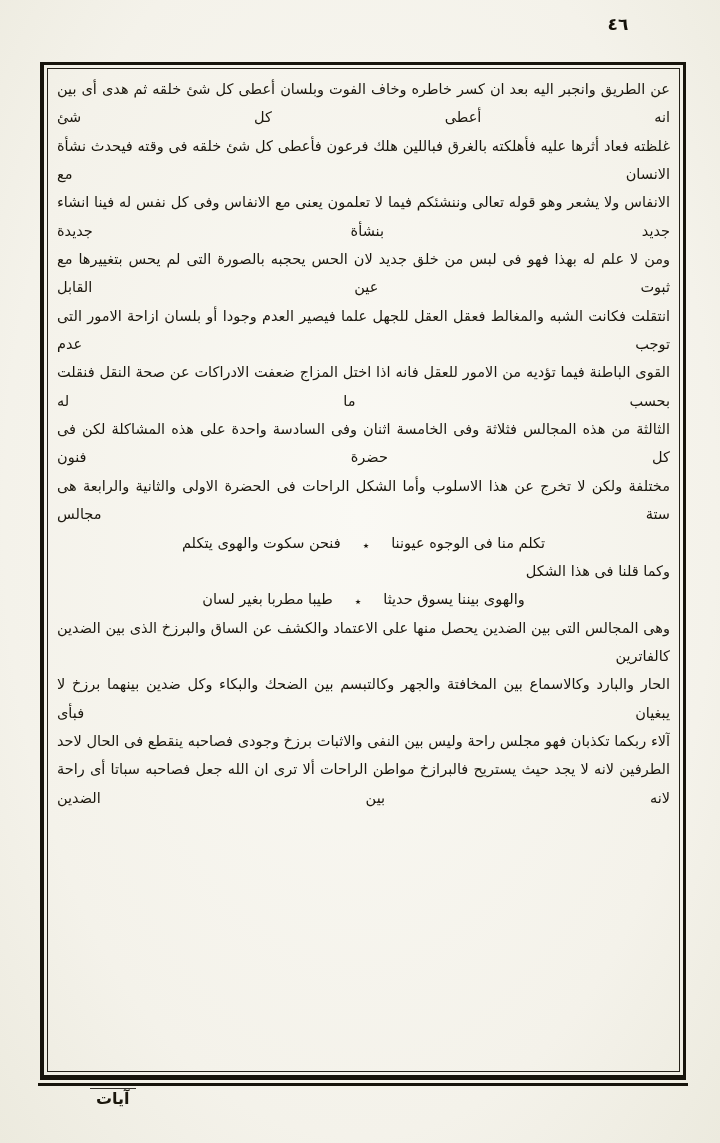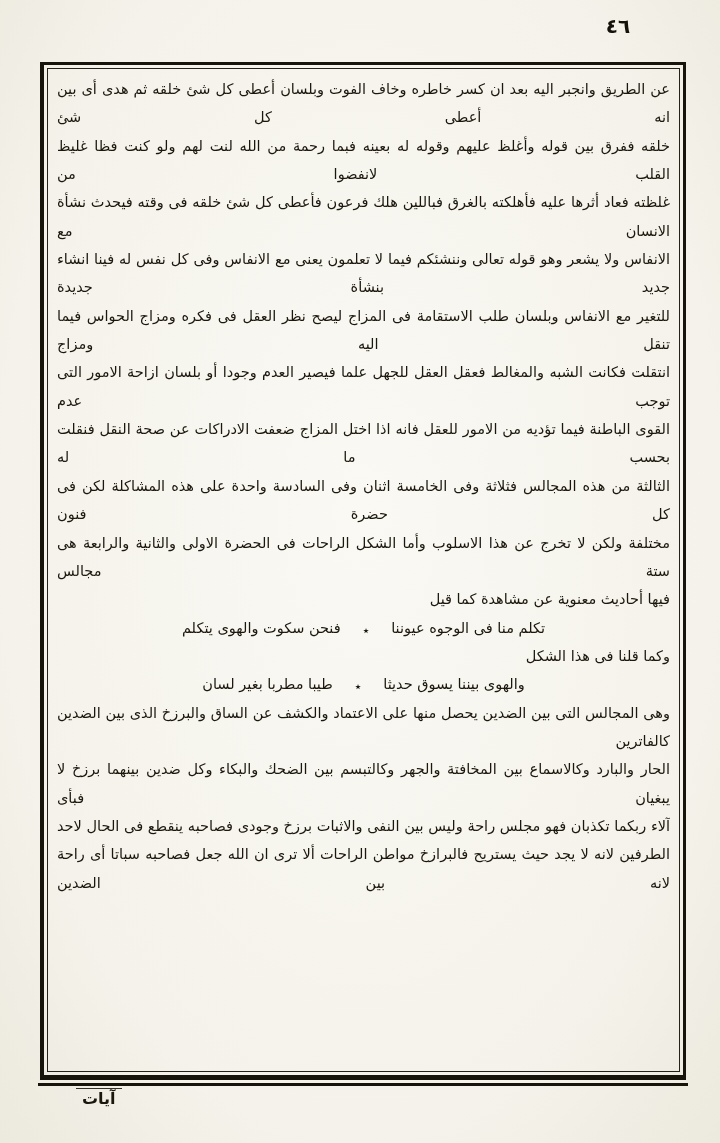--- a/index.html
+++ b/index.html
@@ -5,21 +5,21 @@
   html,body{margin:0;padding:0;}
   body{
     width:720px;height:1143px;position:relative;overflow:hidden;
     background:#f6f4ee;
     background-image:radial-gradient(ellipse at 50% 45%, #faf9f4 0%, #f4f2ea 70%, #eceade 100%);
     font-family:"DejaVu Sans", sans-serif;
     color:#1c1910;
   }
   .page-number{
     position:absolute;top:14px;right:72px;width:60px;
-    font-size:20px;font-weight:bold;text-align:center;color:#14110a;
+    font-size:17px;font-weight:bold;text-align:center;color:#14110a;
     letter-spacing:1px;
   }
   .frame-outer{
     position:absolute;left:40px;top:62px;width:646px;height:1018px;
     border:3px solid #17140c;
     border-left-width:4px;border-bottom-width:5px;
     box-sizing:border-box;background:transparent;
   }
   .frame-inner{
     position:absolute;left:3px;top:3px;right:3px;bottom:3px;
@@ -34,43 +34,41 @@
     direction:rtl;height:100%;overflow:hidden;
     font-size:14.5px;line-height:28.35px;
     color:#1b170d;
   }
   .line{white-space:normal;}
   .l-justify{text-align:justify;text-align-last:justify;}
   .l-start{text-align:right;}
   .l-verse{display:flex;justify-content:center;gap:22px;text-align:center;}
   .l-verse .star{font-size:12px;position:relative;top:2px;}
   .catchword{
-    position:absolute;left:76px;top:1088px;
+    position:absolute;left:90px;top:1088px;
     direction:rtl;font-size:16px;font-weight:bold;color:#1b170d;
     border-top:1.5px solid #33302a;padding:0 6px 0 6px;
   }
 </style>
 </head>
 <body>
 
 <div class="page-number">٤٦</div>
 
 <div class="frame-outer">
   <div class="frame-inner">
     <div class="textblock">
         <div class="line l-justify">عن الطريق وانجبر اليه بعد ان كسر خاطره وخاف الفوت وبلسان أعطى كل شئ خلقه ثم هدى أى بين انه أعطى كل شئ</div>
-        <div class="line l-justify">خلقه ففرق بين قوله وأغلظ عليهم وقوله له بعينه فبما رحمة من الله لنت لهم ولو كنت فظا غليظ القلب لانفضوا من</div>
         <div class="line l-justify">غلظته فعاد أثرها عليه فأهلكته بالغرق فباللين هلك فرعون فأعطى كل شئ خلقه فى وقته فيحدث نشأة الانسان مع</div>
         <div class="line l-justify">الانفاس ولا يشعر وهو قوله تعالى وننشئكم فيما لا تعلمون يعنى مع الانفاس وفى كل نفس له فينا انشاء جديد بنشأة جديدة</div>
-        <div class="line l-justify">للتغير مع الانفاس وبلسان طلب الاستقامة فى المزاج ليصح نظر العقل فى فكره ومزاج الحواس فيما تنقل اليه ومزاج</div>
+        <div class="line l-justify">ومن لا علم له بهذا فهو فى لبس من خلق جديد لان الحس يحجبه بالصورة التى لم يحس بتغييرها مع ثبوت عين القابل</div>
         <div class="line l-justify">انتقلت فكانت الشبه والمغالط فعقل العقل للجهل علما فيصير العدم وجودا أو بلسان ازاحة الامور التى توجب عدم</div>
         <div class="line l-justify">القوى الباطنة فيما تؤديه من الامور للعقل فانه اذا اختل المزاج ضعفت الادراكات عن صحة النقل فنقلت بحسب ما له</div>
         <div class="line l-justify">الثالثة من هذه المجالس فثلاثة وفى الخامسة اثنان وفى السادسة واحدة على هذه المشاكلة لكن فى كل حضرة فنون</div>
         <div class="line l-justify">مختلفة ولكن لا تخرج عن هذا الاسلوب وأما الشكل الراحات فى الحضرة الاولى والثانية والرابعة هى ستة مجالس</div>
-        <div class="line l-start">فيها أحاديث معنوية عن مشاهدة كما قيل</div>
         <div class="line l-verse">
           <span>تكلم منا فى الوجوه عيوننا</span>
           <span class="star">٭</span>
           <span>فنحن سكوت والهوى يتكلم</span>
         </div>
         <div class="line l-start">وكما قلنا فى هذا الشكل</div>
         <div class="line l-verse">
           <span>والهوى بيننا يسوق حديثا</span>
           <span class="star">٭</span>
           <span>طيبا مطربا بغير لسان</span>

